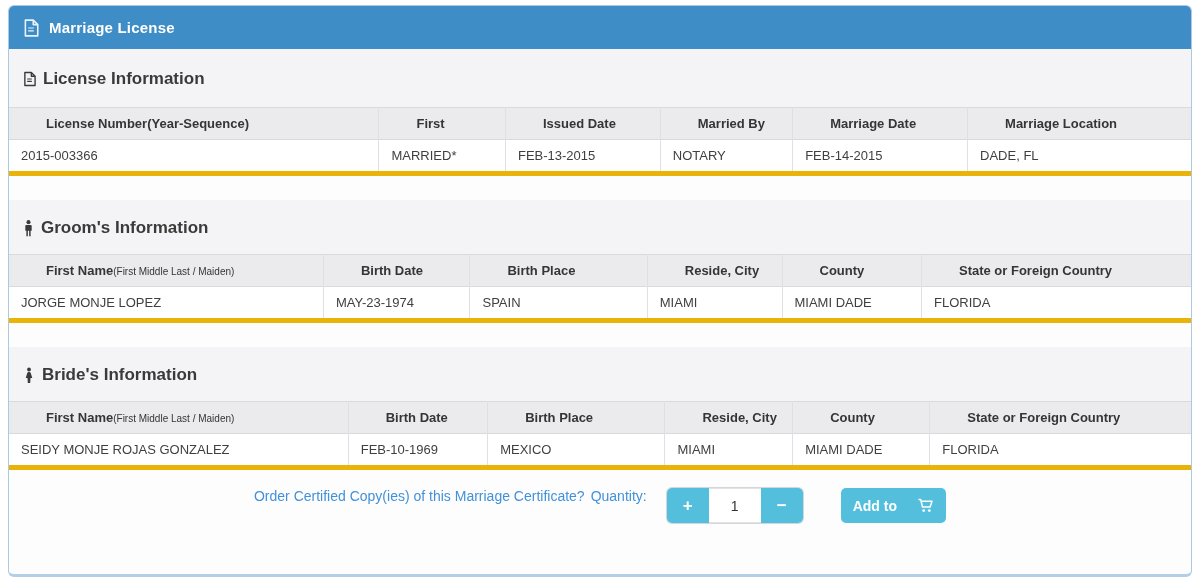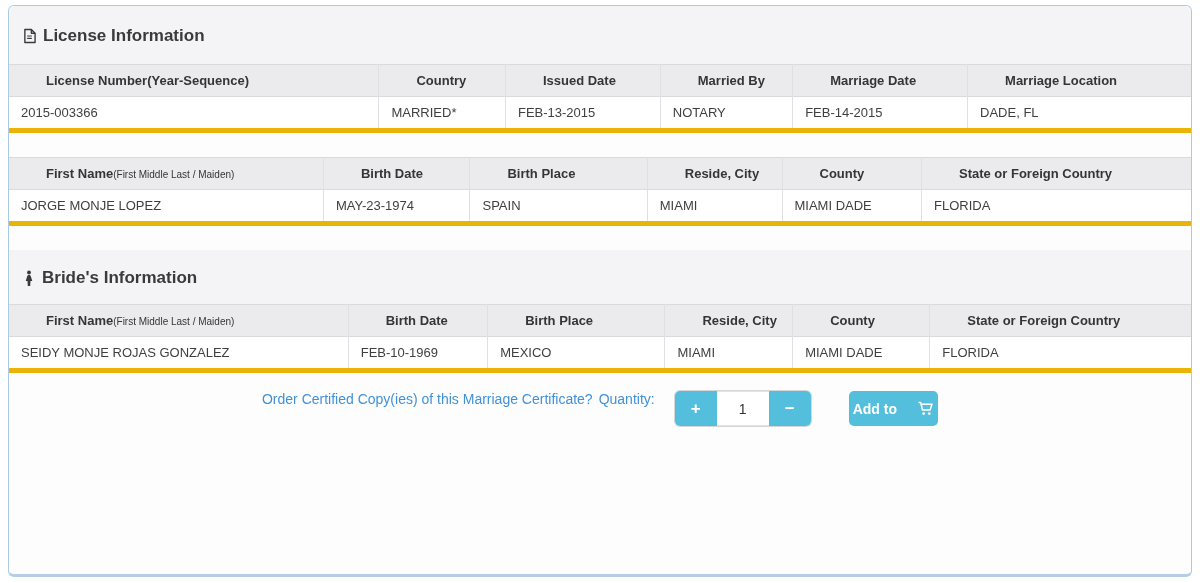--- a/index.html
+++ b/index.html
@@ -90,35 +90,45 @@
   .qty-btn.minus { border-radius:0 5px 5px 0; }
   .qty-input {
     width:52px; height:35px;
     border:none; border-top:1px solid #e3e3e6; border-bottom:1px solid #e3e3e6;
     text-align:center; font-size:14px; color:#333; background:#fff;
     font-family:"Liberation Sans",sans-serif;
   }
 
   .add-btn {
     margin-left:24px;
-    height:35px; padding:0 4px;
+    height:35px; padding:0 12px;
     background:#53bfdd; color:#fff;
     border:none; border-radius:5px;
     font-size:14px; font-weight:bold;
     display:flex; align-items:center; gap:20px;
     cursor:pointer;
     font-family:"Liberation Sans",sans-serif;
   }
   .add-btn svg { display:block; }
 </style>
 </head>
 <body>
 
 <div class="panel">
 
+  <div class="panel-titlebar">
+    <span class="title-icon">
+      <svg width="16" height="18" viewBox="0 0 14 16">
+        <path d="M2 1 h7 l4 4 v10 h-11 z" fill="none" stroke="currentColor" stroke-width="1.4" stroke-linejoin="round"></path>
+        <path d="M9 1 v4 h4" fill="none" stroke="currentColor" stroke-width="1.4" stroke-linejoin="round"></path>
+        <path d="M4.5 8 h5 M4.5 10.5 h5" stroke="currentColor" stroke-width="1.1"></path>
+      </svg>
+    </span>
+    <span class="title-text">Marriage License</span>
+  </div>
 
   <div class="section-heading first">
     <span class="sec-icon">
       <svg width="13" height="16" viewBox="0 0 14 16">
         <path d="M2 1 h7 l4 4 v10 h-11 z" fill="none" stroke="currentColor" stroke-width="1.5" stroke-linejoin="round"></path>
         <path d="M9 1 v4 h4" fill="none" stroke="currentColor" stroke-width="1.5" stroke-linejoin="round"></path>
         <path d="M4.5 8 h5 M4.5 10.5 h5" stroke="currentColor" stroke-width="1.2"></path>
       </svg>
     </span>
     <span class="sec-text">License Information</span>
@@ -129,41 +139,50 @@
         <col>
         <col>
         <col>
         <col>
         <col>
         <col>
       </colgroup>
     <thead>
       <tr>
         <th>License Number(Year-Sequence)</th>
-        <th>Country</th>
+        <th>First</th>
         <th>Issued Date</th>
         <th>Married By</th>
         <th>Marriage Date</th>
         <th>Marriage Location</th>
       </tr>
     </thead>
     <tbody>
       <tr>
         <td>2015-003366</td>
         <td>MARRIED*</td>
         <td>FEB-13-2015</td>
         <td>NOTARY</td>
         <td>FEB-14-2015</td>
         <td>DADE, FL</td>
       </tr>
     </tbody>
   </table>
 
   <div class="section-gap"></div>
 
+  <div class="section-heading">
+    <span class="sec-icon">
+      <svg width="11" height="17" viewBox="0 0 10 16">
+        <circle cx="5" cy="2" r="1.9" fill="currentColor"></circle>
+        <path d="M3.1 4.6 h3.8 c.7 0 1.1.5 1.1 1.2 v4.4 h-1 v5 h-1.4 v-5 h-1.2 v5 H3 v-5 H2 V5.8 c0-.7.4-1.2 1.1-1.2 z" fill="currentColor"></path>
+      </svg>
+    </span>
+    <span class="sec-text">Groom's Information</span>
+  </div>
 
   <table class="t-groom">
     <colgroup>
         <col>
         <col>
         <col>
         <col>
         <col>
         <col>
       </colgroup>

